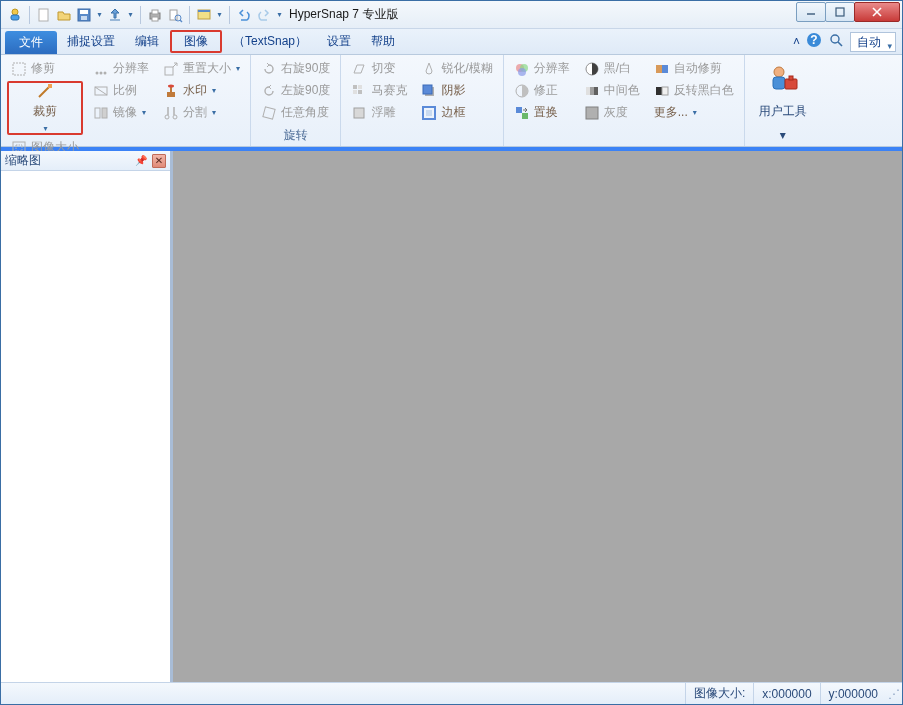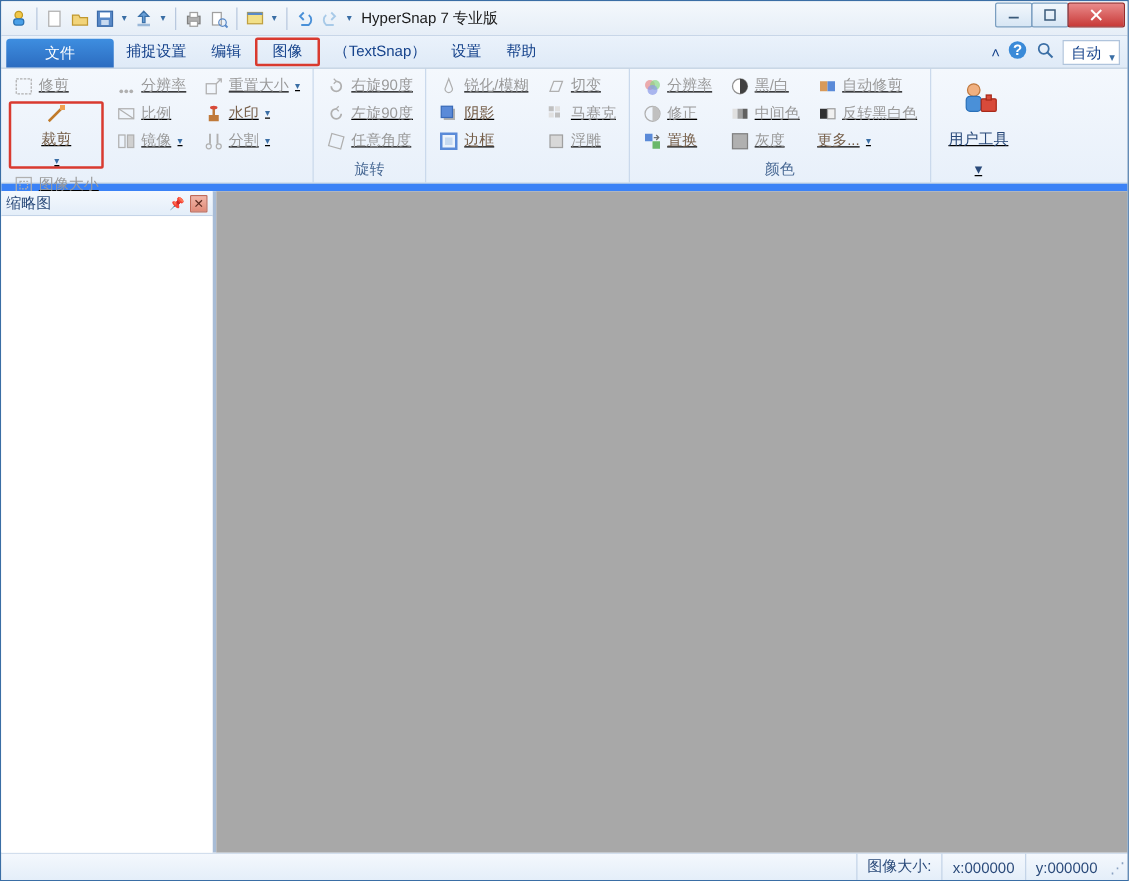--- a/index.html
+++ b/index.html
@@ -13,42 +13,42 @@
 .qat-dd { width: 7px; height: 16px; display: inline-flex; align-items: center; justify-content: center; color: #3a6ea5; font-size: 8px; cursor: pointer; }
 .title-text { margin-left: 6px; color: #1a1a1a; }
 .wincontrols { position: absolute; right: 2px; top: 1px; display: flex; }
 .winbtn { width: 30px; height: 20px; border: 1px solid #7a9ec0; background: linear-gradient(#f2f7fc,#d7e6f4); display: flex; align-items: center; justify-content: center; color: #3a5a7a; margin-left: -1px; cursor: pointer; border-radius: 2px; }
 .winbtn.close { width: 46px; background: linear-gradient(#e98a8a,#c83a38); color: #fff; border-color: #9a2a28; }
 .winbtn svg { display: block; }
 
 
 .tabrow { height: 26px; background: linear-gradient(#eaf2fb,#dfeaf7); display: flex; align-items: stretch; border-bottom: 1px solid #b8cade; position: relative; }
 .tab { padding: 0 10px; display: flex; align-items: center; color: #15428b; cursor: pointer; }
-.tab.filetab { background: linear-gradient(#3e8ee0,#2c6cc0); color: #fff; font-weight: normal; border-radius: 3px 3px 0 0; margin: 2px 0 0 4px; padding: 0 31px; }
+.tab.filetab { background: linear-gradient(#3e8ee0,#2c6cc0); color: #fff; font-weight: normal; border-radius: 3px 3px 0 0; margin: 2px 0 0 4px; padding: 0 14px; }
 .tab.highlight { border: 2px solid #d93a2f; border-radius: 2px; margin: 1px 1px; padding: 0 12px; }
 .tabrow-right { position: absolute; right: 6px; top: 0; height: 100%; display: flex; align-items: center; gap: 6px; color: #15428b; }
 .tabrow-right .dd { border: 1px solid #b0c4dc; background: #fff; padding: 0 14px 0 6px; height: 20px; display: flex; align-items: flex-end; position: relative; }
 .tabrow-right .dd::after { content: "▾"; position: absolute; right: 3px; font-size: 9px; color: #3a6ea5; }
 
 
 .ribbon { height: 92px; background: linear-gradient(#f4f8fd,#e8f0fa); border-bottom: 1px solid #b8cade; display: flex; }
 .rgroup { border-right: 1px solid #cad9ec; padding: 4px 6px 2px 6px; display: flex; flex-direction: column; }
-.rgroup-body { flex: 1; display: flex; gap: 6px; text-decoration: underline; }
+.rgroup-body { flex: 1; display: flex; gap: 6px; }
 .rgroup-label { text-align: center; color: #4a6a95; padding-top: 2px; }
 .rcol { display: flex; flex-direction: column; gap: 3px; }
 .rbtn { display: flex; align-items: center; gap: 4px; padding: 1px 4px; color: #765f4a; cursor: pointer; white-space: nowrap; border-radius: 2px; }
 .rbtn.disabled { color: #9a9a9a; }
 .rbtn.highlight { border: 2px solid #d93a2f; padding: 0 16px; flex-direction: column; }
 .rbtn .ric { width: 16px; height: 16px; display: inline-flex; align-items: center; justify-content: center; }
 .rbtn .dd-arrow { font-size: 8px; color: #3a6ea5; margin-left: 1px; }
 .rvbtn { display: flex; flex-direction: column; align-items: center; justify-content: center; gap: 8px; padding: 4px 8px; color: #2a4a7a; cursor: pointer; }
 .rvbtn .ric { width: 32px; height: 32px; display:flex; align-items:center; justify-content:center; }
 
 
-.content { display: flex; height: calc(100% - 28px - 26px - 92px - 22px); border-top: 6px solid #3b82f6; text-align: center; }
+.content { display: flex; height: calc(100% - 28px - 26px - 92px - 22px); border-top: 4px solid #3b82f6; text-align: center; }
 .sidepanel { width: 172px; border-right: 3px solid #a8bcd6; display: flex; flex-direction: column; background: #fff; }
 .side-header { height: 20px; background: linear-gradient(#f4f8fd,#e4eef9); border-bottom: 1px solid #c4d4e8; display: flex; align-items: center; padding: 0 4px; color: #2a4a7a; }
 .side-header .spacer { flex: 1; }
 .side-header .pin, .side-header .xbtn { width: 14px; height: 14px; display:inline-flex; align-items:center; justify-content:center; cursor:pointer; font-size: 10px; }
 .side-header .xbtn { background: linear-gradient(#f2b6a8,#e08a78); border: 1px solid #c06a58; color:#5a2a20; border-radius:1px; margin-left:3px;}
 .side-body { flex: 1; background: #fff; }
 .canvas { flex: 1; background: #a8a8a8; }
 
 
 .statusbar { height: 22px; background: linear-gradient(#f4f8fd,#e4eef9); border-top: 1px solid #c4d4e8; display: flex; align-items: center; color: #2a4a7a; }
@@ -312,48 +312,20 @@
     </div>
     <div class="rgroup-label">旋转</div>
   </div>
 
   <div class="rgroup">
     <div class="rgroup-body">
       <div class="rcol">
         <div class="rbtn disabled">
             <span class="ric">
               <svg width="16" height="16">
-                <path d="M8 2l3 8a3 3 0 1 1-6 0z" fill="none" stroke="#b0b0b0"></path>
-              </svg>
-            </span>
-            <span>锐化/模糊</span>
-          </div>
-        <div class="rbtn">
-            <span class="ric">
-              <svg width="16" height="16">
-                <rect x="4" y="4" width="9" height="9" fill="#b0b0b0"></rect>
-                <rect x="2" y="2" width="9" height="9" fill="#5a8ad8" stroke="#3a6ab8"></rect>
-              </svg>
-            </span>
-            <span>阴影</span>
-          </div>
-        <div class="rbtn">
-            <span class="ric">
-              <svg width="16" height="16">
-                <rect x="2" y="2" width="12" height="12" fill="none" stroke="#5a8ad8" stroke-width="2"></rect>
-                <rect x="5" y="5" width="6" height="6" fill="#c8daf0"></rect>
-              </svg>
-            </span>
-            <span>边框</span>
-          </div>
-      </div>
-      <div class="rcol">
-        <div class="rbtn disabled">
-            <span class="ric">
-              <svg width="16" height="16">
                 <path d="M3 12L6 4h7l-3 8z" fill="none" stroke="#b0b0b0"></path>
               </svg>
             </span>
             <span>切变</span>
           </div>
         <div class="rbtn disabled">
             <span class="ric">
               <svg width="16" height="16">
                 <rect x="2" y="2" width="4" height="4" fill="#c0c0c0"></rect>
                 <rect x="7" y="2" width="4" height="4" fill="#e0e0e0"></rect>
@@ -365,20 +337,48 @@
           </div>
         <div class="rbtn disabled">
             <span class="ric">
               <svg width="16" height="16">
                 <rect x="3" y="3" width="10" height="10" fill="#d8d8d8" stroke="#a0a0a0"></rect>
               </svg>
             </span>
             <span>浮雕</span>
           </div>
       </div>
+      <div class="rcol">
+        <div class="rbtn disabled">
+            <span class="ric">
+              <svg width="16" height="16">
+                <path d="M8 2l3 8a3 3 0 1 1-6 0z" fill="none" stroke="#b0b0b0"></path>
+              </svg>
+            </span>
+            <span>锐化/模糊</span>
+          </div>
+        <div class="rbtn">
+            <span class="ric">
+              <svg width="16" height="16">
+                <rect x="4" y="4" width="9" height="9" fill="#b0b0b0"></rect>
+                <rect x="2" y="2" width="9" height="9" fill="#5a8ad8" stroke="#3a6ab8"></rect>
+              </svg>
+            </span>
+            <span>阴影</span>
+          </div>
+        <div class="rbtn">
+            <span class="ric">
+              <svg width="16" height="16">
+                <rect x="2" y="2" width="12" height="12" fill="none" stroke="#5a8ad8" stroke-width="2"></rect>
+                <rect x="5" y="5" width="6" height="6" fill="#c8daf0"></rect>
+              </svg>
+            </span>
+            <span>边框</span>
+          </div>
+      </div>
     </div>
   </div>
 
   <div class="rgroup">
     <div class="rgroup-body">
       <div class="rcol">
         <div class="rbtn disabled">
             <span class="ric">
               <svg width="16" height="16">
                 <circle cx="6" cy="7" r="4" fill="#e88a8a" opacity="0.7"></circle>
@@ -455,21 +455,20 @@
               </svg>
             </span>
             <span>反转黑白色</span>
           </div>
         <div class="rbtn">
             <span>更多...</span>
             <span class="dd-arrow">▾</span>
           </div>
       </div>
     </div>
-    <div class="rgroup-label">颜色</div>
   </div>
 
   <div class="rgroup" style="border-right:none">
     <div class="rgroup-body">
       <div class="rvbtn">
         <span class="ric">
             <svg width="32" height="32">
               <circle cx="12" cy="9" r="5" fill="#f0b080" stroke="#c07a40"></circle>
               <rect x="6" y="14" width="12" height="12" rx="3" fill="#4a90d8" stroke="#2a70b8"></rect>
               <rect x="18" y="16" width="12" height="10" rx="1" fill="#d84a3a" stroke="#a82a1a"></rect>

